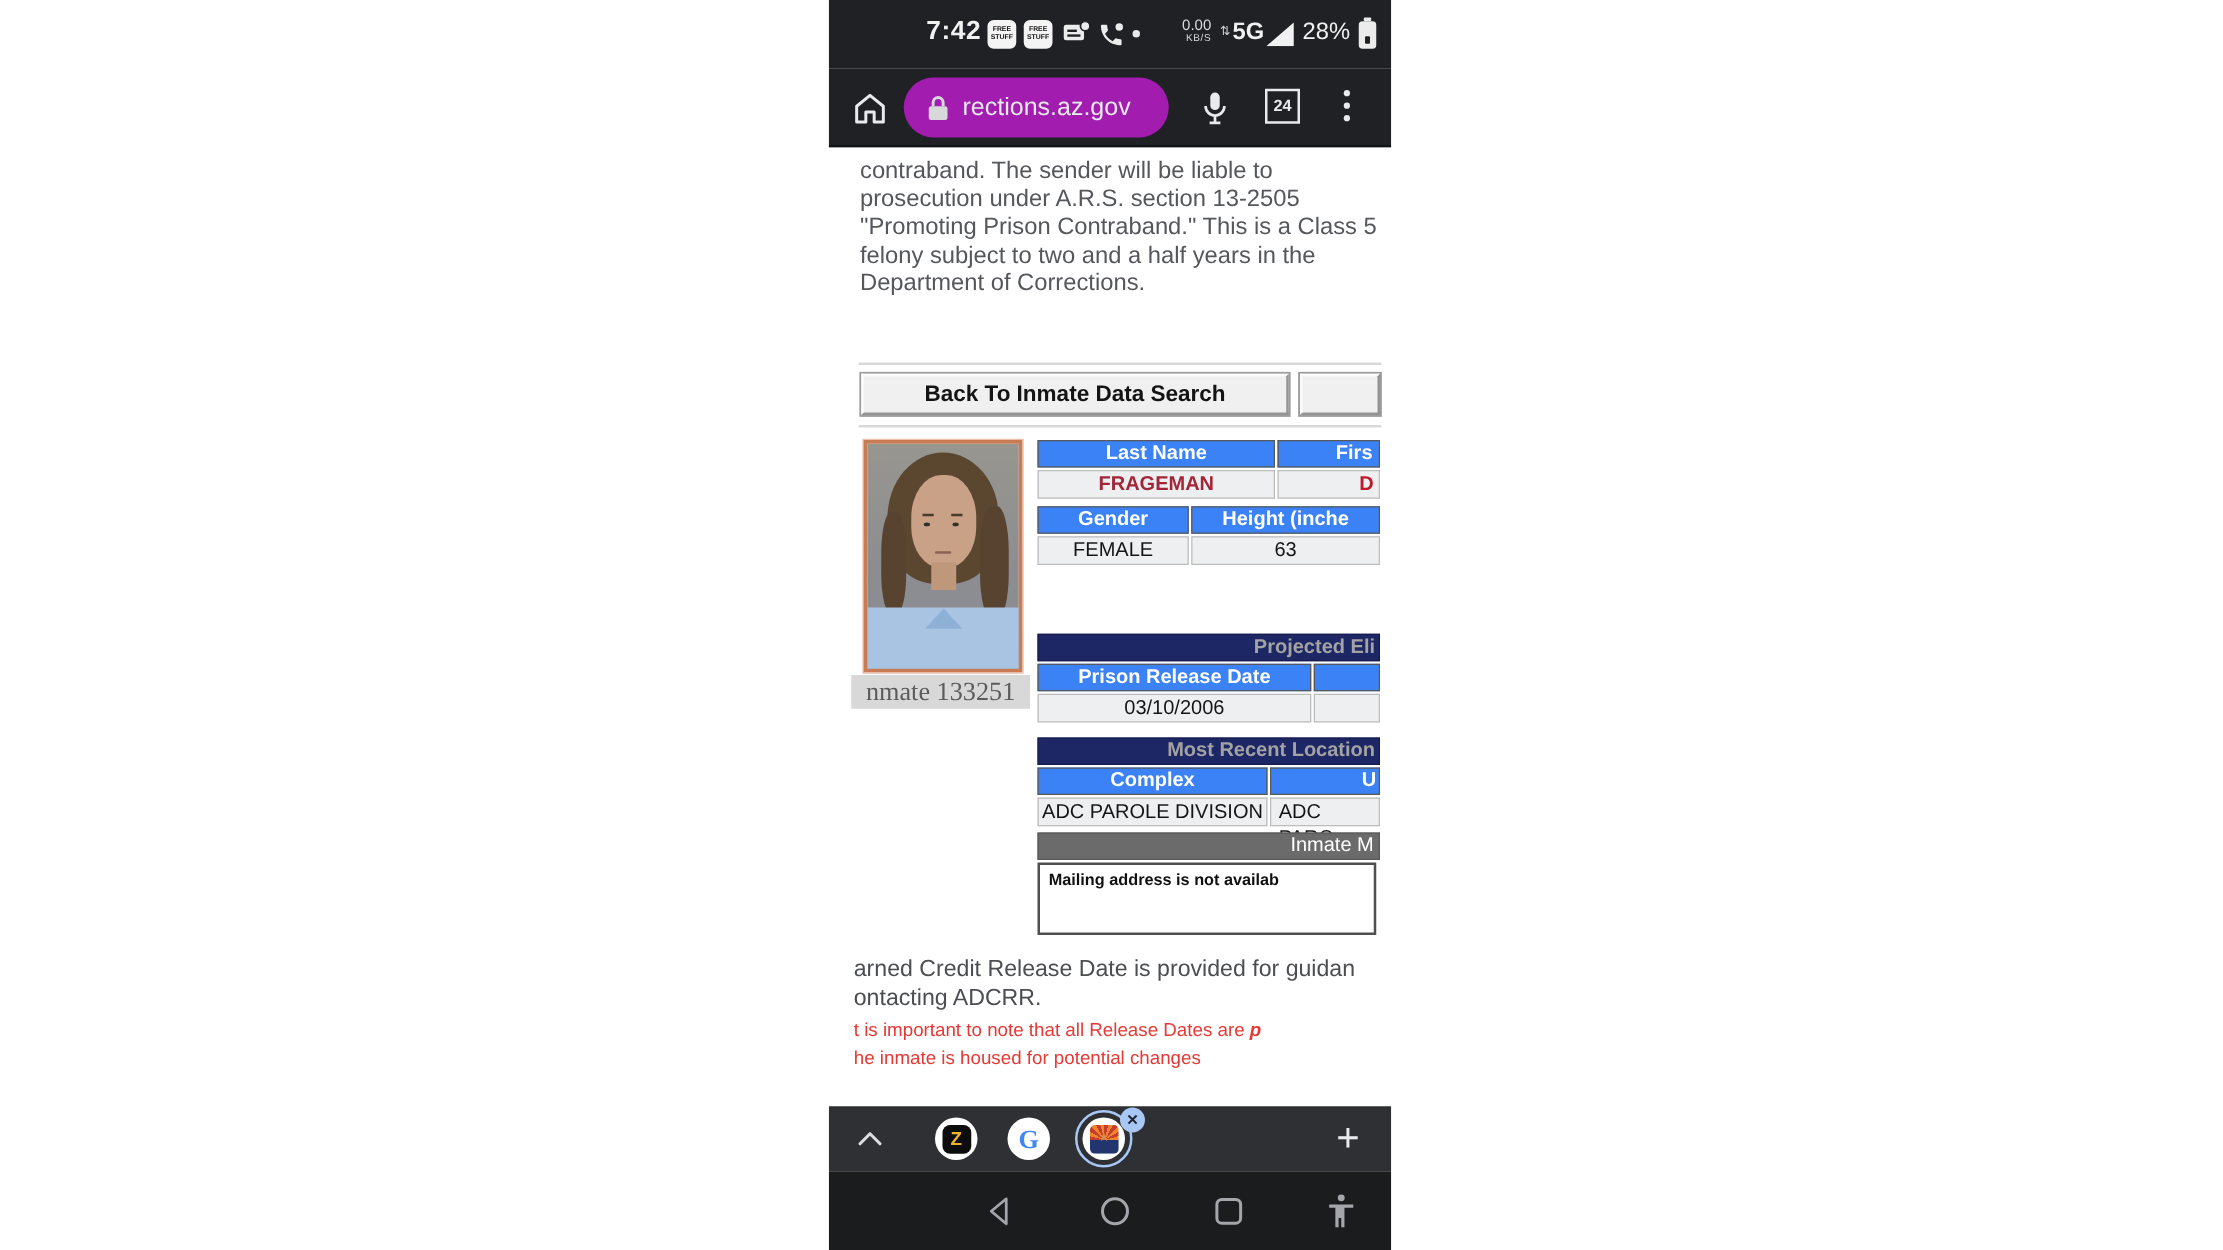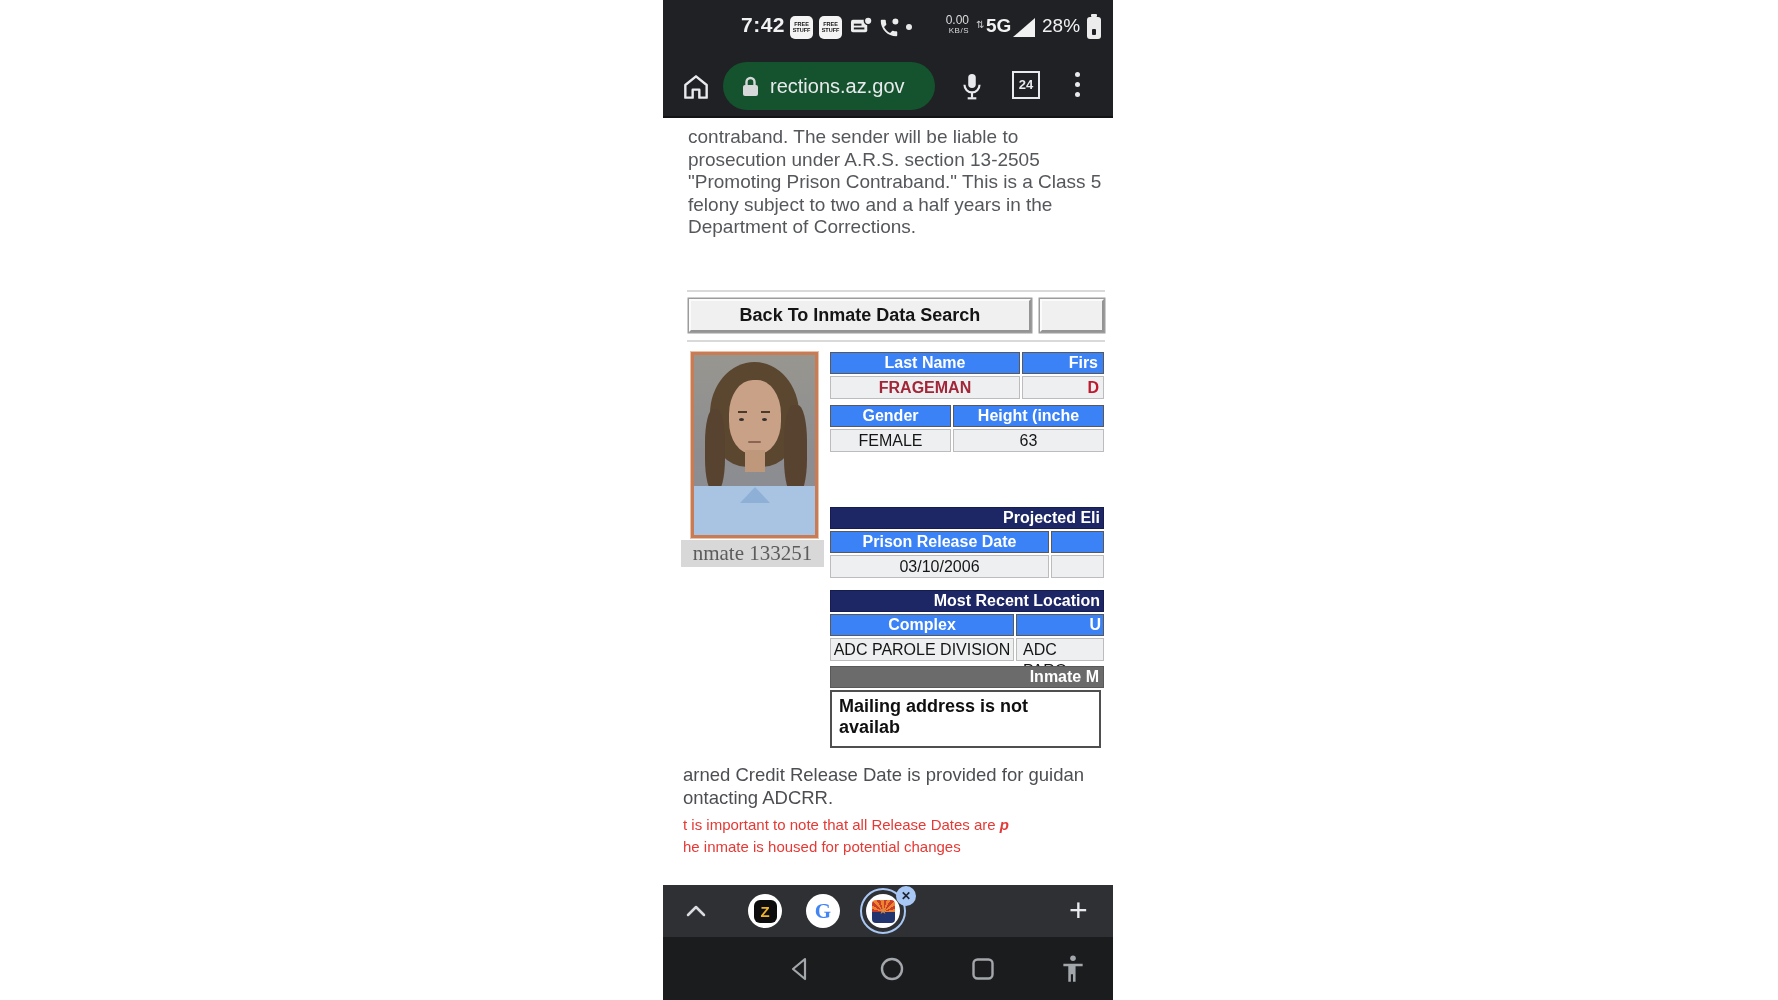--- a/index.html
+++ b/index.html
@@ -17,21 +17,21 @@
   .sb-net .v { font-size:12px; line-height:12px; }
   .sb-net .u { font-size:8px; line-height:9px; letter-spacing:.5px; }
   .sb-arrows { position:absolute; left:313px; top:19px; color:#cfcfcf; font-size:10px; }
   .sb-5g { position:absolute; left:323px; top:15px; color:#f1f1f1; font-size:19px; font-weight:bold; }
   .sb-pct { position:absolute; left:379px; top:15px; color:#f1f1f1; font-size:19px; }
   .sb-batt { position:absolute; left:421px; top:12px; }
 
   
   .toolbar { position:absolute; left:0; top:55px; width:450px; height:63px; background:#1f2125; border-bottom:2px solid #121315; }
   .tb-home { position:absolute; left:17px; top:16px; }
-  .url-pill { position:absolute; left:60px; top:7px; width:212px; height:48px; background:#14532d; border-radius:24px;
+  .url-pill { position:absolute; left:60px; top:7px; width:212px; height:48px; background:#a21caf; border-radius:24px;
               display:flex; align-items:center; padding-left:19px; }
   .url-text { color:#e8eaed; font-size:20px; margin-left:11px; }
   .tb-mic { position:absolute; left:296px; top:18px; }
   .tab-box { position:absolute; left:349px; top:16px; width:28px; height:28px; border:2.5px solid #e8eaed; border-radius:0;
              color:#e8eaed; font-size:13px; font-weight:bold; text-align:center; line-height:24px; }
   .tb-menu { position:absolute; left:412px; top:17px; width:5px; }
   .tb-menu span { display:block; width:5px; height:5px; border-radius:50%; background:#e8eaed; margin-bottom:5px; }
 
   
   .content { position:absolute; left:0; top:118px; width:450px; height:767px; background:#fff; overflow:hidden; }
@@ -56,27 +56,27 @@
   .mug-neck { left:42%; top:53%; width:17%; height:12%; background:#bf987c; }
   .mug-shirt { left:0; bottom:0; width:100%; height:27%; background:#a9c4e2; }
   .mug-collar { left:38%; bottom:18%; width:0; height:0; border-left:15px solid transparent; border-right:15px solid transparent; border-bottom:16px solid #8fb0d6; }
   .caption { position:absolute; left:18px; top:422px; width:143px; height:27px; background:#d8d8d8;
              font-family:"Liberation Serif", serif; color:#5c5c5c; font-size:21px; text-align:center; line-height:27px; }
 
   .sect { position:absolute; left:167px; width:274px; }
   .row { display:flex; gap:2px; margin-bottom:2px; }
   .th { background:#3b82f6; color:#fff; font-weight:bold; font-size:16px; height:22px; line-height:20px; text-align:center; border:1px solid #595959; }
   .td { background:#edeff0; color:#151515; font-size:16px; height:23px; line-height:21px; text-align:center; border:1px solid #bcbcbc; }
-  .banner { background:#1e2766; color:#ffffff; font-weight:bold; font-size:16px; height:22px; line-height:20px;
+  .banner { background:#1e2766; color:#a3a3a3; font-weight:bold; font-size:16px; height:22px; line-height:20px;
             text-align:right; padding-right:3px; border:1px solid #161d4e; margin-bottom:2px; }
-  .banner-gray { background:#6b6b6b; color:#fff; font-weight:bold; font-size:16px; height:22px; line-height:20px;
+  .banner-gray { background:#6b6b6b; color:#fff; font-weight:normal; font-size:16px; height:22px; line-height:20px;
             text-align:right; padding-right:4px; border:1px solid #595959; margin-bottom:2px; }
   .red-name { color:#a32638; font-weight:bold; }
   .mail-box { width:271px; height:58px; margin-top:1px; background:#fff; border:2px solid #4f4f4f;
-              font-size:18px; font-weight:bold; color:#101010; padding:4px 7px; text-align:left; }
+              font-size:13px; font-weight:bold; color:#101010; padding:4px 7px; text-align:left; }
 
   .foot-gray { position:absolute; left:20px; top:646px; color:#4c4e52; font-size:18.5px; line-height:22.5px; white-space:nowrap; }
   .foot-red  { position:absolute; left:20px; top:696px; color:#e53935; font-size:15px; line-height:22px; white-space:nowrap; }
   .em-p { font-weight:bold; font-style:italic; }
 
   
   .tabstrip { position:absolute; left:0; top:885px; width:450px; height:52px; background:#2e3033; }
   .ts-chev { position:absolute; left:20px; top:16px; }
   .fav { position:absolute; top:9px; width:34px; height:34px; background:#fff; border-radius:50%; display:flex; align-items:center; justify-content:center; }
   .fav-z-inner { width:23px; height:23px; background:#0d0d0d; border-radius:6px; color:#f0b429; font-size:15px; font-weight:bold;

